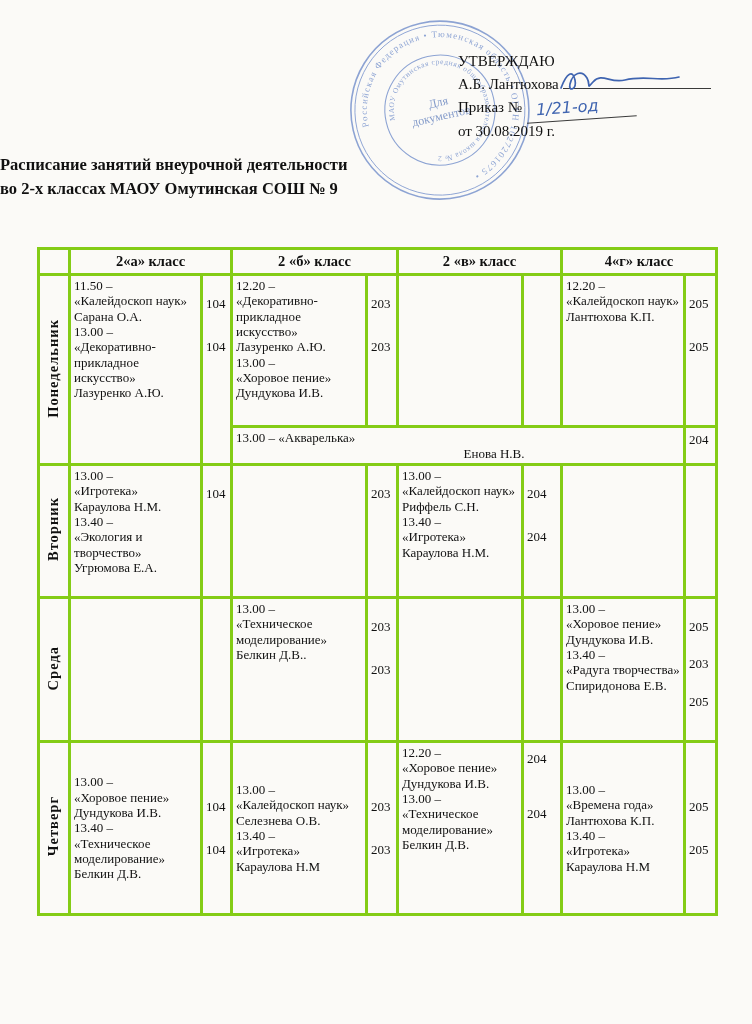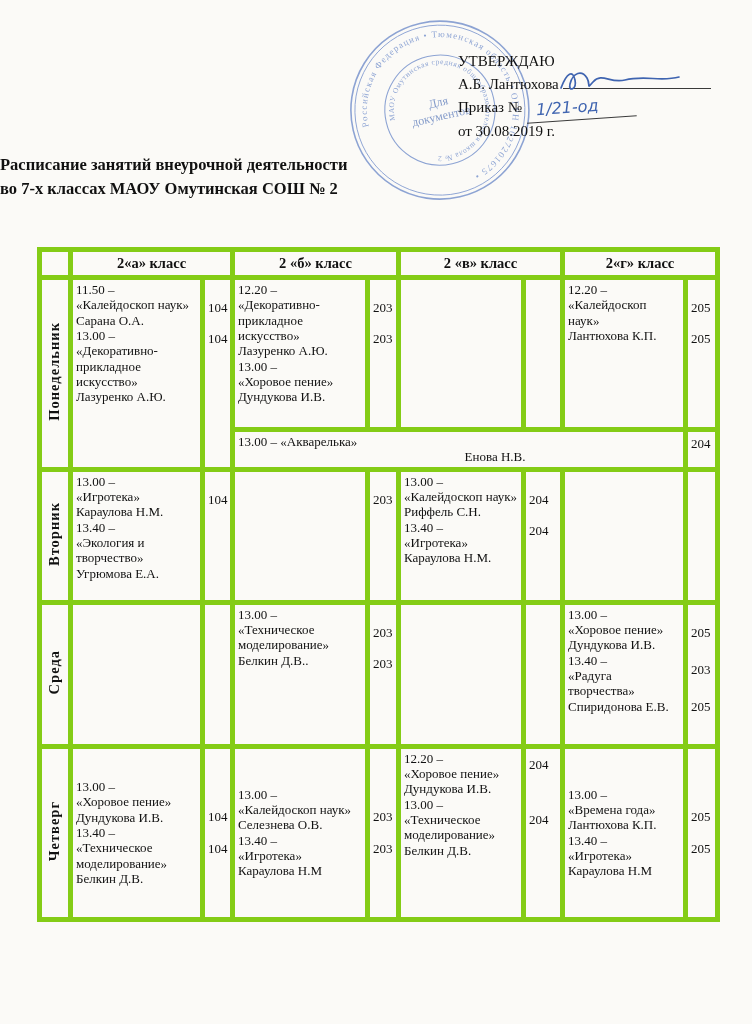--- a/index.html
+++ b/index.html
@@ -40,21 +40,21 @@
   .title {
     position:absolute; left:0; top:153px; width:100%;
     font-weight:bold; font-size:16.5px; line-height:1.45;
   }
   
   table.schedule {
     position:absolute; left:37px; top:247px;
     width:678px; border-collapse:collapse; table-layout:fixed;
   }
   .schedule td, .schedule th {
-    border:5px solid #84cc16;
+    border:3px solid #84cc16;
     vertical-align:top;
     font-size:13px; line-height:1.18;
     padding:2px 3px;
     overflow:hidden;
   }
   .schedule th { font-size:14.5px; text-align:center; vertical-align:middle; padding:3px; }
   .c-day{width:31px}.c-at{width:132px}.c-ar{width:30px}.c-bt{width:135px}.c-br{width:31px}
   .c-vt{width:125px}.c-vr{width:39px}.c-gt{width:123px}.c-gr{width:32px}
   tr.r-hdr  { height:23px; }
   tr.r-mon1 { height:152px; }
@@ -64,21 +64,21 @@
   tr.r-thu  { height:173px; }
   td.day-cell { text-align:center; vertical-align:middle; }
   .day-label {
     display:inline-block;
     writing-mode:vertical-rl; transform:rotate(180deg);
     font-weight:bold; font-size:14.5px; letter-spacing:1px;
     white-space:nowrap;
   }
   .cell-text { white-space:pre-line; }
   td.vmid { vertical-align:middle; }
-  .rooms { display:flex; flex-direction:column; gap:16px; padding-top:18px; }
+  .rooms { display:flex; flex-direction:column; gap:28px; padding-top:18px; }
   td.vmid .rooms { padding-top:0; }
   .rooms div { text-align:left; }
   td.sub-cell { vertical-align:middle; }
   .sub2 { padding-left:72px;text-align:center; }
 </style>
 </head>
 <body>
 
 <svg class="stamp" width="185" height="185" viewBox="0 0 185 185">
   <g fill="none" stroke="#4a6fbe">
@@ -108,21 +108,21 @@
         </svg></span>
   </div>
   <div>
     <span>Приказ №</span><span class="order-no">1/21-од</span>
   </div>
   <div>от 30.08.2019 г.</div>
 </div>
 
 <div class="title">
   <div>Расписание занятий внеурочной деятельности</div>
-  <div>во 7-х классах МАОУ Омутинская СОШ № 2</div>
+  <div>во 2-х классах МАОУ Омутинская СОШ № 9</div>
 </div>
 
 <table class="schedule">
   <colgroup>
     <col class="c-day">
       <col class="c-at">
       <col class="c-ar">
       <col class="c-bt">
       <col class="c-br">
     <col class="c-vt">
@@ -130,21 +130,21 @@
       <col class="c-gt">
       <col class="c-gr">
   </colgroup>
 
   <tbody>
       <tr class="r-hdr">
     <td></td>
     <th colspan="2">2«а» класс</th>
     <th colspan="2">2 «б» класс</th>
     <th colspan="2">2 «в» класс</th>
-    <th colspan="2">2«г» класс</th>
+    <th colspan="2">4«г» класс</th>
   </tr>
 
   <tr class="r-mon1">
     <td class="day-cell" rowspan="2">
       <div class="day-label">Понедельник</div>
     </td>
     <td class="cell-text" rowspan="2">11.50 –
 «Калейдоскоп наук»
 Сарана О.А.
 13.00 –

